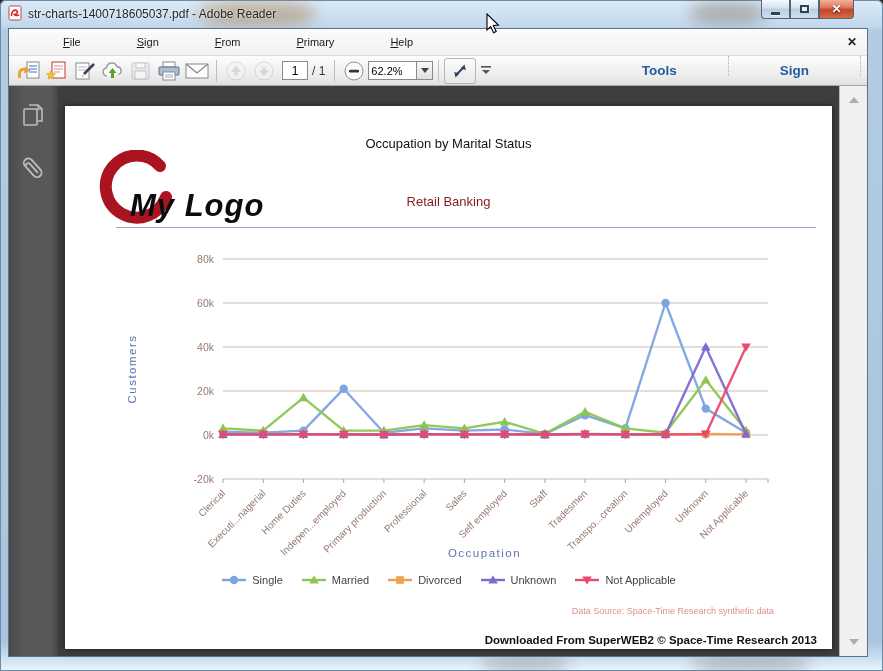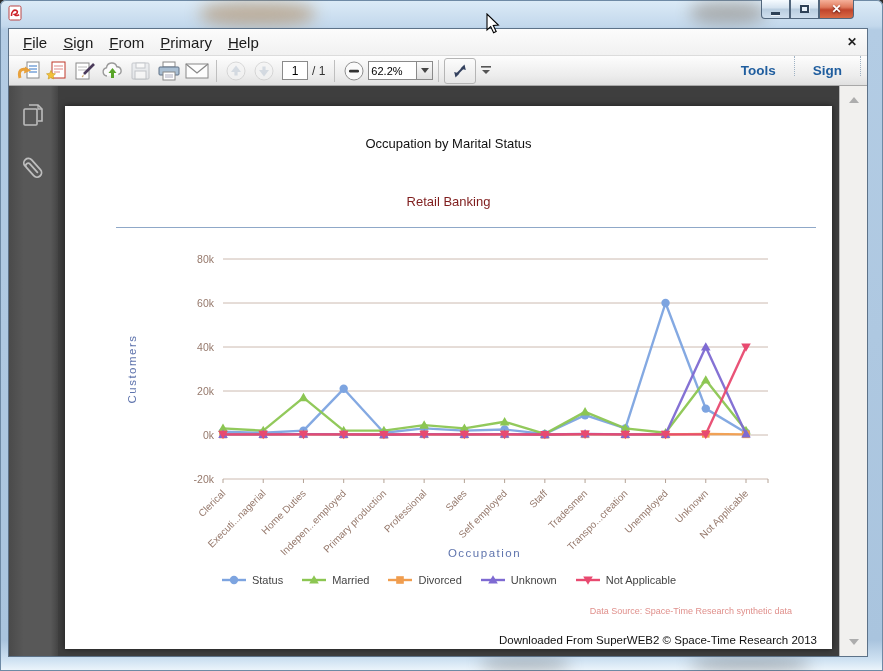--- a/index.html
+++ b/index.html
@@ -25,37 +25,37 @@
   .glyph-min{width:9px;height:3px;background:#2f4257;margin-top:8px;box-shadow:0 1px 0 rgba(255,255,255,.7);}
   .glyph-restore{width:9px;height:8px;border:2px solid #2f4257;background:#e9f2fa;box-shadow:1px -1px 0 rgba(255,255,255,.6);}
   .glyph-close{color:#fff;font-size:12px;font-weight:bold;line-height:1;text-shadow:0 1px 2px rgba(60,0,0,.8);}
 
   
   .client{position:absolute;top:28px;left:8px;right:15px;bottom:14px;display:flex;flex-direction:column;
     border:1px solid #5d7288;background:#f4f4f4;}
 
   .menubar{height:27px;background:linear-gradient(#fcfcfc,#f1f1f1);display:flex;align-items:center;
     padding:0 6px;border-bottom:1px solid #dcdcdc;position:relative;}
-  .menu-item{display:inline-block;padding:4px 8px;font-size:15px;color:#1a1a1a;cursor:default;}
+  .menu-item{display:inline-block;padding:4px 8px;font-size:11px;color:#1a1a1a;cursor:default;margin-left:40px;}
   .menu-item::first-letter{text-decoration:underline;}
   .menu-close{position:absolute;right:10px;top:6px;font-size:12px;font-weight:bold;color:#222;cursor:default;}
 
   .toolbar{height:30px;background:linear-gradient(#fdfdfd,#ececec 70%,#e0e0e0);
     border-bottom:1px solid #a8a8a8;display:flex;align-items:center;padding:0 6px;}
   .tool-btn{width:28px;height:26px;display:flex;align-items:center;justify-content:center;border-radius:3px;cursor:default;}
   .tool-sep{width:1px;height:22px;background:#bfbfbf;margin:0 5px;}
   .page-input{width:26px;height:19px;border:1px solid #8a8a8a;font-size:12px;text-align:center;
     font-family:"Liberation Sans",sans-serif;background:#fff;margin:0 4px;}
   .page-total{font-size:12px;color:#333;margin-right:4px;}
   .zoom-input{width:48px;height:19px;border:1px solid #8a8a8a;border-right:none;font-size:11px;
     font-family:"Liberation Sans",sans-serif;background:#fff;}
   .zoom-drop{width:17px;height:19px;border:1px solid #8a8a8a;background:linear-gradient(#fafafa,#dfdfdf);
     display:flex;align-items:center;justify-content:center;cursor:default;}
   .tri-down{width:0;height:0;border-left:4px solid transparent;border-right:4px solid transparent;border-top:5px solid #444;}
-  .toolbar-right{margin-left:auto;display:flex;align-items:flex-start;height:100%;}
+  .toolbar-right{margin-left:auto;display:flex;align-items:flex-start;height:100%;gap:33px;}
   .panel-btn{font-size:13.5px;font-weight:bold;color:#1f5d9e;padding:0 18px;height:100%;
     display:flex;align-items:center;cursor:default;}
   .panel-sep{width:1px;height:20px;border-left:1px dotted #9fb2c4;}
 
   
   .viewer{flex:1;display:flex;min-height:0;}
   .nav-sidebar{width:49px;background:linear-gradient(90deg,#4a4a4a,#585858 30%,#585858 85%,#454545);
     display:flex;flex-direction:column;align-items:center;padding-top:14px;gap:22px;}
   .side-btn{width:32px;height:32px;display:flex;align-items:center;justify-content:center;border-radius:3px;cursor:default;}
   .doc-area{flex:1;background:#3e3e3e;padding:20px 7px 7px 7px;min-width:0;}
@@ -67,22 +67,22 @@
   .tri-down-sm{width:0;height:0;border-left:5px solid transparent;border-right:5px solid transparent;border-top:6px solid #adadad;}
 
   
   .doc-title{position:absolute;top:30px;left:0;right:0;text-align:center;font-size:13px;color:#111;}
   .doc-subtitle{position:absolute;top:88px;left:0;right:0;text-align:center;font-size:13px;color:#7f1d1d;}
   .logo-box{position:absolute;left:31px;top:44px;width:210px;height:80px;}
   .header-rule{position:absolute;top:121px;left:51px;width:700px;height:1px;background:#8fa8c8;}
   .chart-box{position:absolute;left:55px;top:140px;width:660px;height:340px;}
   .legend-row{position:absolute;top:468px;left:0;right:0;display:flex;justify-content:center;align-items:center;}
   .legend-item{display:flex;align-items:center;gap:5px;font-size:11px;color:#444;margin:0 9px;}
-  .data-source{position:absolute;top:500px;right:40px;font-size:9px;color:#e0908c;}
-  .dl-footer{position:absolute;top:528px;right:15px;font-size:11.5px;font-weight:normal;color:#111;}
+  .data-source{position:absolute;top:500px;right:58px;font-size:9px;color:#e0908c;}
+  .dl-footer{position:absolute;top:528px;right:15px;font-size:11.5px;font-weight:bold;color:#111;}
 
   .cursor{position:absolute;left:486px;top:13px;z-index:60;pointer-events:none;}
   svg text{font-family:"Liberation Sans",sans-serif;}
 </style>
 </head>
 <body>
 
 <div class="window">
 
   <div class="aero-blob" style="left:200px;top:2px;width:115px;height:24px;background:#a87a46;opacity:.5;"></div>
@@ -90,20 +90,21 @@
   <div class="aero-blob" style="left:480px;bottom:2px;width:90px;height:10px;background:#555;opacity:.5;"></div>
   <div class="aero-blob" style="left:690px;bottom:2px;width:120px;height:10px;background:#444;opacity:.5;"></div>
 
   <div class="titlebar">
     <span class="pdf-app-icon">
       <svg width="16" height="16">
           <rect x="2" y="1" width="12" height="14" rx="1.5" fill="#fff" stroke="#b44"></rect>
           <path d="M4.5,11 C4,7 7,4 9.5,5.5 C11.5,6.8 10,9 7.5,9.5 C9,10.6 11,10.6 12,9.6" stroke="#cc2229" fill="none" stroke-width="1.6"></path>
         </svg>
     </span>
+    <span class="titlebar-text">str-charts-1400718605037.pdf - Adobe Reader</span>
     <div class="win-controls">
       <div class="win-btn">
           <span class="glyph-min"></span>
         </div>
       <div class="win-btn">
           <span class="glyph-restore"></span>
         </div>
       <div class="win-btn close">
           <span class="glyph-close">✕</span>
         </div>
@@ -247,20 +248,29 @@
               </g>
             </svg>
         </div>
       </div>
 
       <div class="doc-area">
         <div class="page">
 
           <div class="doc-title">Occupation by Marital Status</div>
 
+          <div class="logo-box">
+            <svg width="210" height="80" viewBox="0 0 210 80">
+              <g>
+                <path d="M 64,16 A 31,31 0 1 0 70,47" stroke="#a91420" stroke-width="12" fill="none" stroke-linecap="round"></path>
+                <path d="M 16,16 A 33,33 0 0 1 62,10" stroke="#a91420" stroke-width="2.5" fill="none" stroke-linecap="round"></path>
+              </g>
+              <text x="34" y="66" font-size="31" font-weight="bold" font-style="italic" fill="#0c0c0c" letter-spacing="1">My Logo</text>
+            </svg>
+          </div>
 
           <div class="doc-subtitle">Retail Banking</div>
           <div class="header-rule"></div>
 
           <div class="chart-box">
             <svg width="660" height="340" viewBox="0 0 660 340">
                 <line x1="103" y1="13" x2="648" y2="13" stroke="#ccbab0" stroke-width="1"></line>
                 <text x="94" y="16.5" text-anchor="end" fill="#96796c" font-size="10.5">80k</text>
                 <line x1="103" y1="57" x2="648" y2="57" stroke="#ccbab0" stroke-width="1"></line>
                 <text x="94" y="60.5" text-anchor="end" fill="#96796c" font-size="10.5">60k</text>
@@ -380,21 +390,21 @@
                 <path d="M626 105.8L621.2 97.4L630.8 97.4Z" fill="#e84a70"></path>
               </svg>
           </div>
 
           <div class="legend-row">
               <span class="legend-item">
                 <svg width="26" height="12">
                   <line x1="1" y1="6" x2="25" y2="6" stroke="#7da4e0" stroke-width="2.4"></line>
                   <circle cx="13" cy="6" r="4.2" fill="#7da4e0"></circle>
                 </svg>
-                <span>Status</span>
+                <span>Single</span>
               </span>
               <span class="legend-item">
                 <svg width="26" height="12">
                   <line x1="1" y1="6" x2="25" y2="6" stroke="#8cc652" stroke-width="2.4"></line>
                   <path d="M13 1.2000000000000002L8.2 9.6L17.8 9.6Z" fill="#8cc652"></path>
                 </svg>
                 <span>Married</span>
               </span>
               <span class="legend-item">
                 <svg width="26" height="12">

